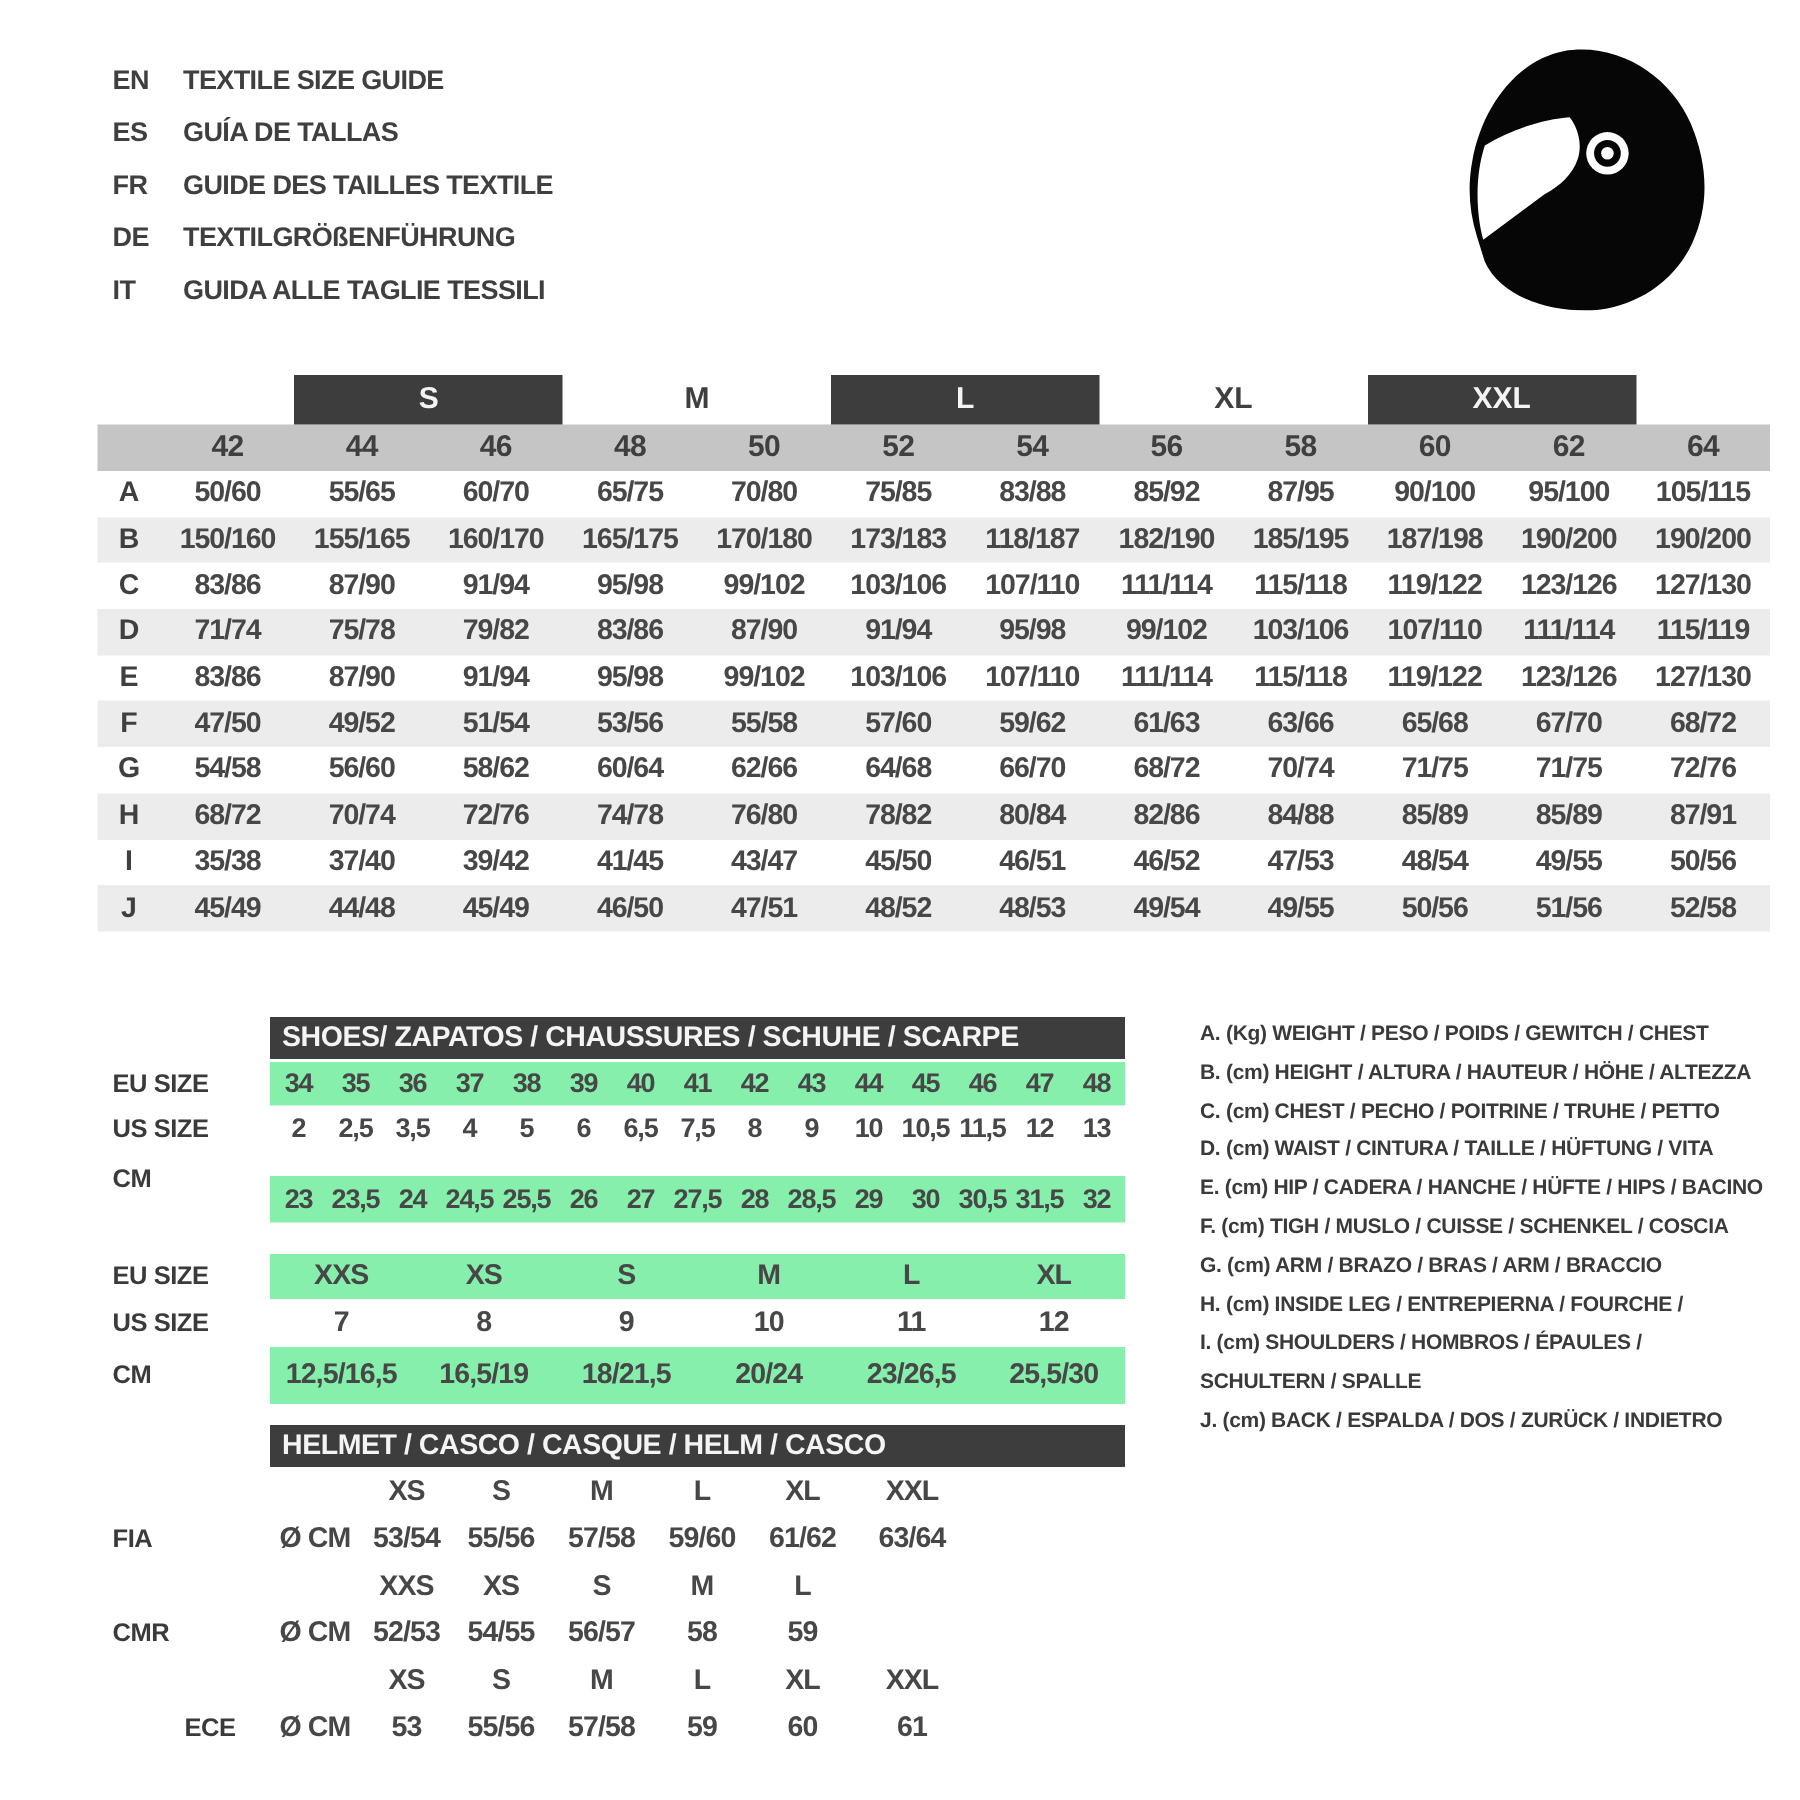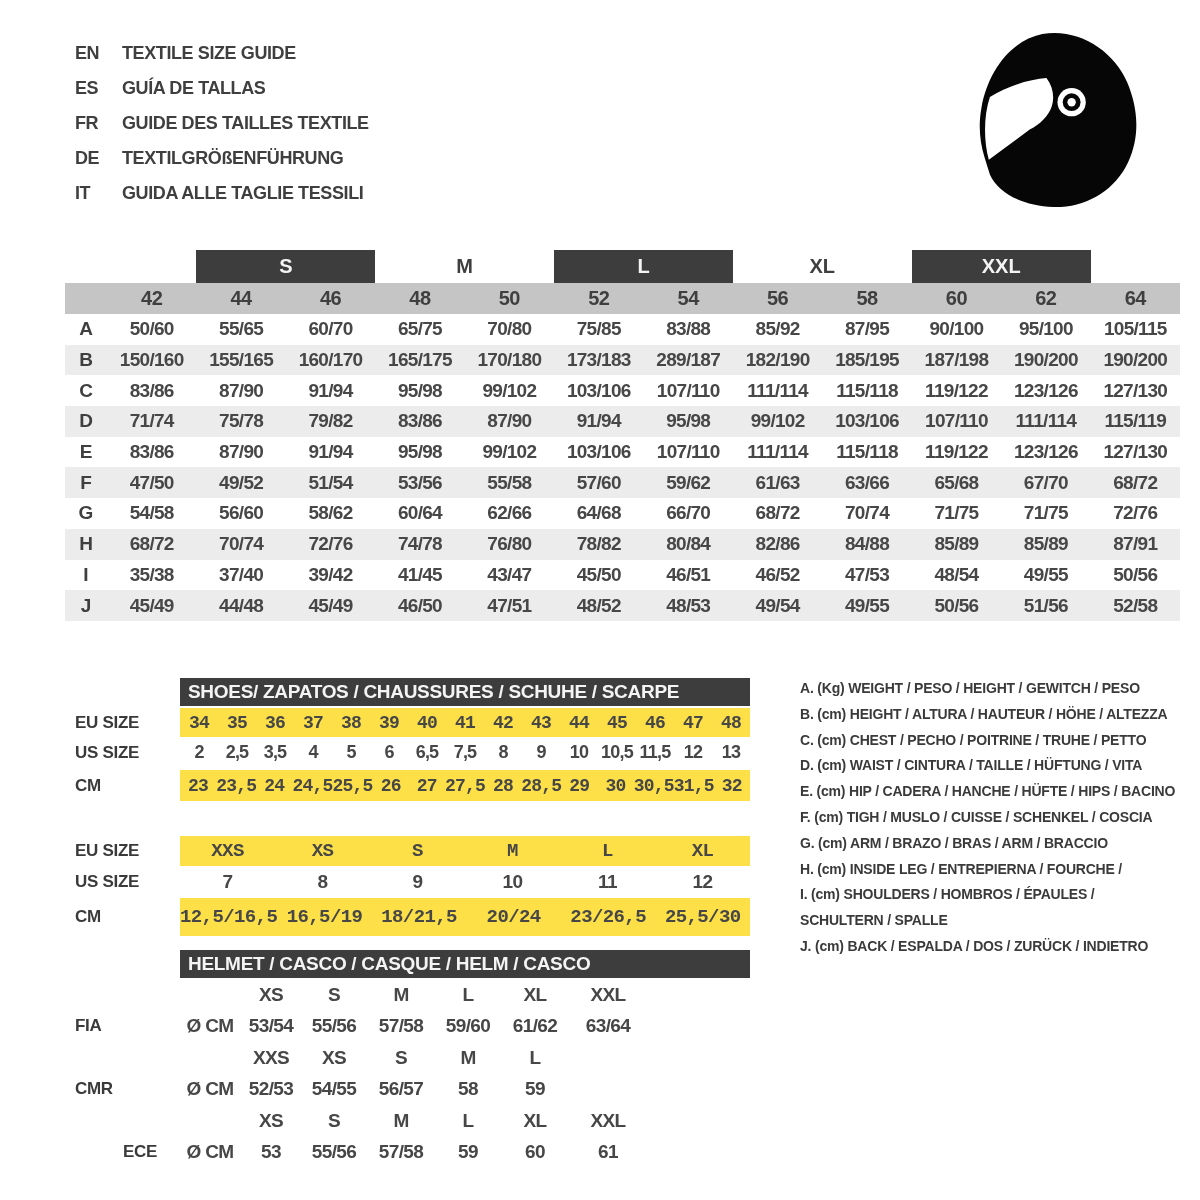--- a/index.html
+++ b/index.html
@@ -41,22 +41,22 @@
   #helmet-bar { top:950px; }
 
   
   .subwrap { position:absolute; left:180px; width:570px; }
   #shoes-rows { top:708px; }
   #gloves-rows { top:836px; }
   #helmet-rows { top:981px; }
   .shoes-row { display:grid; grid-template-columns:repeat(15,1fr); }
   .gloves-row { display:grid; grid-template-columns:repeat(6,1fr); }
   .hrow { display:grid; grid-template-columns:60px 62px 64px 70px 64px 70px 76px 1fr; }
-  .gray { background:#fde047;font-family:Liberation Mono, monospace; }
-  #shoes-eu { height:29px; } #shoes-us { height:31px; } #shoes-cm { height:31px; margin-top:2px; }
+  .gray { background:#86efac; }
+  #shoes-eu { height:29px; } #shoes-us { height:31px; } #shoes-cm { height:31px; margin-top:16px; }
   #gloves-eu { height:30px; } #gloves-us { height:32px; } #gloves-cm { height:38px; }
   .hgray { height:27px; } .hwhite { height:36px; }
   .scell, .gcell, .hcell { display:flex; align-items:center; justify-content:center;
       color:#474747; white-space:nowrap; }
   .scell { font-size:18px; letter-spacing:-0.8px; }
   .gcell { font-size:19px; letter-spacing:-0.6px; }
   .hcell { font-size:19px; letter-spacing:-0.6px; }
 
   
   .side-label { position:absolute; left:75px; display:flex; align-items:center;
@@ -154,21 +154,21 @@
           <div class="vcell">105/115</div>
         </div>
         <div class="size-grid trow stripe">
           <div class="lcell">B</div>
           <div class="vcell">150/160</div>
           <div class="vcell">155/165</div>
           <div class="vcell">160/170</div>
           <div class="vcell">165/175</div>
           <div class="vcell">170/180</div>
           <div class="vcell">173/183</div>
-          <div class="vcell">289/187</div>
+          <div class="vcell">118/187</div>
           <div class="vcell">182/190</div>
           <div class="vcell">185/195</div>
           <div class="vcell">187/198</div>
           <div class="vcell">190/200</div>
           <div class="vcell">190/200</div>
         </div>
         <div class="size-grid trow">
           <div class="lcell">C</div>
           <div class="vcell">83/86</div>
           <div class="vcell">87/90</div>
@@ -432,21 +432,21 @@
         <div class="hcell">59</div>
         <div class="hcell">60</div>
         <div class="hcell">61</div>
       </div>
     </div>
   <div id="lbl-fia" class="side-label">FIA</div>
   <div id="lbl-cmr" class="side-label">CMR</div>
   <div id="lbl-ece" class="side-label">ECE</div>
 
   <div id="legend">
-      <div class="legend-line">A. (Kg) WEIGHT / PESO / HEIGHT / GEWITCH / PESO</div>
+      <div class="legend-line">A. (Kg) WEIGHT / PESO / POIDS / GEWITCH / CHEST</div>
       <div class="legend-line">B. (cm) HEIGHT / ALTURA / HAUTEUR / HÖHE / ALTEZZA</div>
       <div class="legend-line">C. (cm) CHEST / PECHO / POITRINE / TRUHE / PETTO</div>
       <div class="legend-line">D. (cm) WAIST / CINTURA / TAILLE / HÜFTUNG / VITA</div>
       <div class="legend-line">E. (cm) HIP / CADERA / HANCHE / HÜFTE / HIPS / BACINO</div>
       <div class="legend-line">F. (cm) TIGH / MUSLO / CUISSE / SCHENKEL / COSCIA</div>
       <div class="legend-line">G. (cm) ARM / BRAZO / BRAS / ARM / BRACCIO</div>
       <div class="legend-line">H. (cm) INSIDE LEG / ENTREPIERNA / FOURCHE /</div>
       <div class="legend-line">I. (cm) SHOULDERS / HOMBROS / ÉPAULES /</div>
       <div class="legend-line">SCHULTERN / SPALLE</div>
       <div class="legend-line">J. (cm) BACK / ESPALDA / DOS / ZURÜCK / INDIETRO</div>

